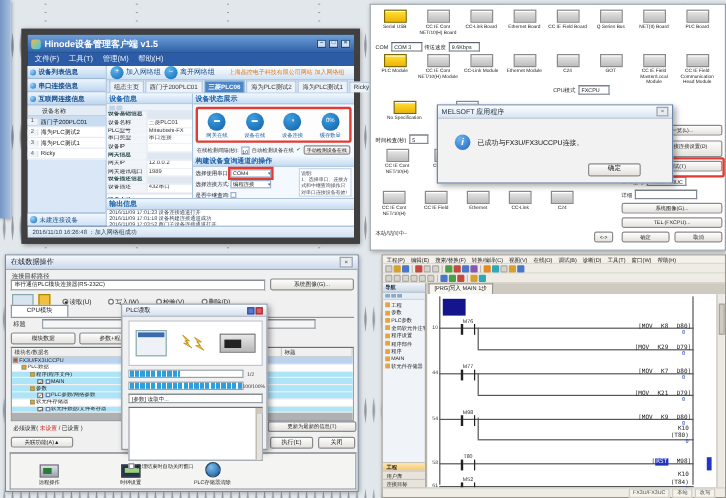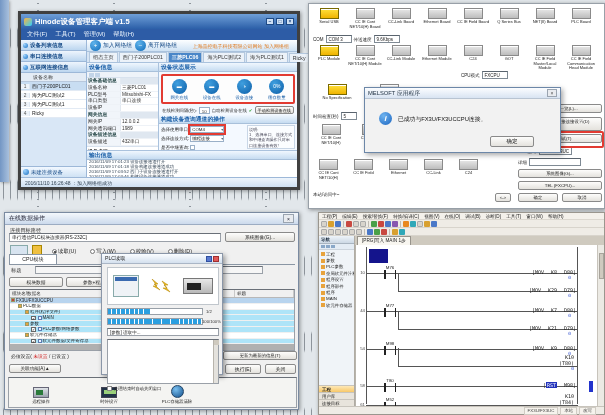--- a/index.html
+++ b/index.html
@@ -6,21 +6,21 @@
 html,body{width:605px;height:415px;}
 body{position:relative;overflow:hidden;font-family:"Liberation Sans","DejaVu Sans",sans-serif;color:#222;
   background-color:#e2e7eb;
   background-image:radial-gradient(#8d949b 0.7px,transparent 1px),radial-gradient(#8d949b 0.7px,transparent 1px);
   background-size:7px 76px,76px 7px;}
 .win{position:absolute;box-shadow:1px 1px 4px rgba(0,0,0,.4);}
 .redbox{position:absolute;border:2px solid #e23b32;border-radius:2px;pointer-events:none;z-index:5;}
 .btn{display:inline-block;background:linear-gradient(#fdfdfc,#e4e2dd);border:1px solid #8a8a8a;border-radius:2px;text-align:center;color:#222;}
 .sunk{background:#fff;border:1px solid #9aa0a8;border-top-color:#6a7078;}
 
-#tl{left:18px;top:11px;width:282px;height:179px;background:#0f172a;border:3px solid #404040;display:flex;flex-direction:column;}
+#tl{left:18px;top:24px;width:282px;height:179px;background:#0f172a;border:5px solid #404040;display:flex;flex-direction:column;}
 #tl .tbar{height:15px;background:linear-gradient(#6f9fd8,#2b5fa8);display:flex;align-items:center;padding:0 3px;color:#fff;font-size:7.5px;font-weight:bold;}
 #tl .tbar .logo{width:8px;height:8px;background:linear-gradient(135deg,#ffb33c,#2bd0ff);border-radius:2px;margin-right:3px;}
 #tl .wbtns{margin-left:auto;display:flex;gap:2px;}
 #tl .wbtns i{width:8px;height:7px;background:#cfe0f4;border:1px solid #1d4a86;font-size:5px;line-height:5px;text-align:center;color:#1d4a86;font-style:normal;}
 #tl .mbar{height:11px;background:#2d5ca6;color:#e8f1fb;font-size:6.2px;display:flex;gap:8px;align-items:center;padding:0 6px;}
 #tl .body{flex:1;display:flex;min-height:0;}
 .side{width:66px;background:#d9e7f6;border-right:1px solid #9db8d8;display:flex;flex-direction:column;font-size:5.5px;}
 .sgrp{height:11px;background:linear-gradient(#eef5fd,#bcd6ef);border-bottom:1px solid #9db8d8;display:flex;align-items:center;gap:2px;padding:0 2px;color:#154a86;font-weight:bold;}
 .sgrp .ball{width:5px;height:5px;border-radius:50%;background:radial-gradient(circle at 30% 30%,#9fd4ff,#1a6fc0);}
 .dlh{height:9px;background:#e4ecf5;border-bottom:1px solid #b8c8dc;display:flex;align-items:center;padding-left:12px;font-size:5px;color:#333;}

